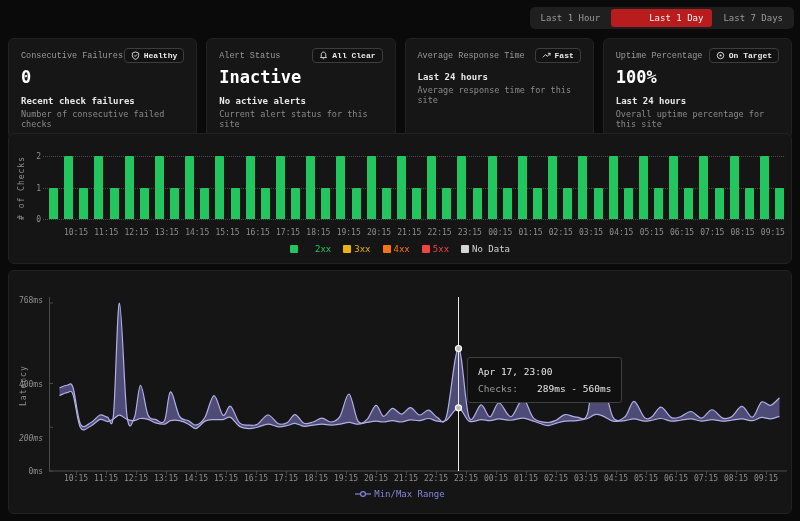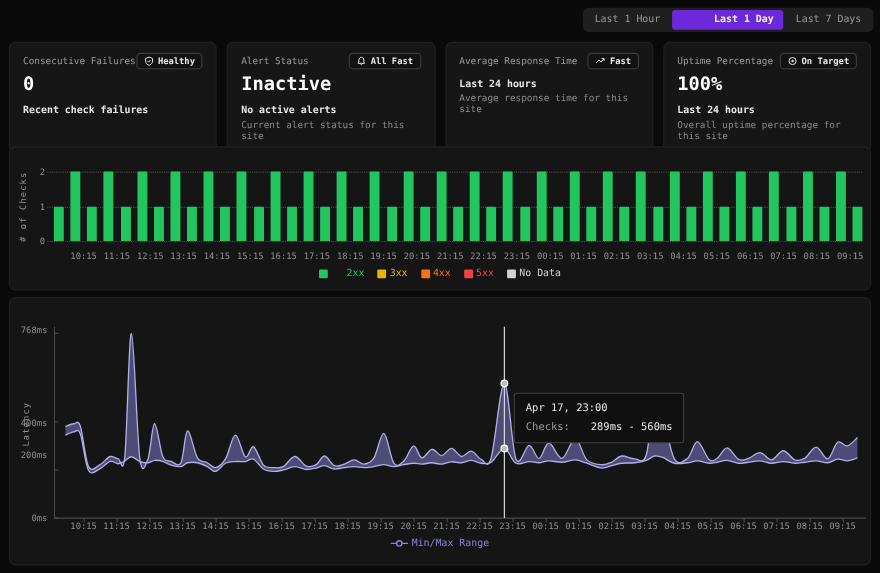--- a/index.html
+++ b/index.html
@@ -5,27 +5,27 @@
   * { margin:0; padding:0; box-sizing:border-box; }
   html,body { width:800px; height:521px; background:#0a0a0a; overflow:hidden;
     font-family:"DejaVu Sans Mono", monospace; }
   .app { position:relative; width:800px; height:521px; }
 
   
   .range-group { position:absolute; top:7px; right:6px; display:flex; gap:2px;
     background:#1f1f1f; border-radius:5px; padding:2px; }
   .range-btn { font-family:inherit; font-size:9px; color:#9a9a9a; background:transparent;
     border:none; border-radius:3px; padding:4px 9px; cursor:pointer; white-space:nowrap; }
-  .range-btn.active { background:#6d28d9; color:#f5f5f5; font-weight:bold;padding-left:38px; }
+  .range-btn.active { background:#b91c1c; color:#f5f5f5; font-weight:normal;padding-left:38px; }
 
   
   .cards { position:absolute; top:38px; left:8px; right:8px; height:84px;
     display:grid; grid-template-columns:repeat(4,1fr); gap:9px; }
   .card { background:#161616; border:1px solid #222; border-radius:6px; padding:9px 12px; }
-  .card-head { display:flex; justify-content:space-between; align-items:flex-start; }
+  .card-head { display:flex; justify-content:space-between; align-items:flex-start;font-family:Liberation Mono, monospace; }
   .card-title { font-size:8.5px; color:#9a9a9a; padding-top:3px; }
   .badge { display:inline-flex; align-items:center; gap:4px; border:1px solid #3d3d3d;
     border-radius:4px; padding:2px 6px; font-size:8px; font-weight:bold; color:#e8e8e8;
     background:#121212; white-space:nowrap; }
   .badge svg { display:block; }
   .card-value { font-size:17px; font-weight:bold; color:#ffffff; margin-top:4px; }
   .card-sub { font-size:9px; font-weight:bold; color:#e8e8e8; margin-top:9px; }
   .card-desc { font-size:8.5px; color:#8a8a8a; margin-top:3px; }
 
   
@@ -93,33 +93,34 @@
               <svg width="9" height="9" viewBox="0 0 10 10">
                 <path d="M5 1 L8.5 2.3 V5 C8.5 7.2 7 8.6 5 9.2 C3 8.6 1.5 7.2 1.5 5 V2.3 Z" fill="none" stroke="#e8e8e8" stroke-width="1"></path>
                 <path d="M3.5 5 L4.6 6.1 L6.6 3.9" fill="none" stroke="#e8e8e8" stroke-width="1"></path>
               </svg>
             </span>
           <span>Healthy</span>
         </span>
       </div>
       <div class="card-value">0</div>
       <div class="card-sub">Recent check failures</div>
+      <div class="card-desc">Number of consecutive failed checks</div>
     </div>
 
     <div class="card">
       <div class="card-head">
         <span class="card-title">Alert Status</span>
         <span class="badge">
           <span>
               <svg width="9" height="9" viewBox="0 0 10 10">
                 <path d="M5 1.2 C3.4 1.2 2.5 2.4 2.5 4 V6 L1.7 7.3 H8.3 L7.5 6 V4 C7.5 2.4 6.6 1.2 5 1.2 Z" fill="none" stroke="#e8e8e8" stroke-width="1"></path>
                 <path d="M4.2 8.3 C4.4 8.8 5.6 8.8 5.8 8.3" fill="none" stroke="#e8e8e8" stroke-width="1"></path>
               </svg>
             </span>
-          <span>All Fast</span>
+          <span>All Clear</span>
         </span>
       </div>
       <div class="card-value">Inactive</div>
       <div class="card-sub">No active alerts</div>
       <div class="card-desc">Current alert status for this site</div>
     </div>
 
     <div class="card">
       <div class="card-head">
         <span class="card-title">Average Response Time</span>
@@ -267,21 +268,21 @@
           <span style="color: rgb(212, 212, 212);">No Data</span>
         </span>
       </div>
   </section>
 
   <section class="panel latency-panel">
     <div class="ylabel-rot">Latency</div>
     <div id="lat-yticks">
         <span class="ytick" style="top: 25px;">768ms</span>
         <span class="ytick" style="top: 108.5px;">400ms</span>
-        <span class="ytick" style="top: 138px;">200ms</span>
+        <span class="ytick" style="top: 163px; font-style: italic;">200ms</span>
         <span class="ytick" style="top: 196px;">0ms</span>
       </div>
     <svg id="lat-svg" width="740" height="190" viewBox="0 0 740 190">
         <line x1="0.5" y1="6" x2="0.5" y2="180" stroke="#4a4a4a" stroke-width="1"></line>
         <line x1="0" y1="180" x2="738" y2="180" stroke="#4a4a4a" stroke-width="1"></line>
         <line x1="0" y1="12" x2="4" y2="12" stroke="#4a4a4a"></line>
         <line x1="0" y1="92.5" x2="4" y2="92.5" stroke="#4a4a4a"></line>
         <line x1="0" y1="136.25" x2="4" y2="136.25" stroke="#4a4a4a"></line>
         <line x1="0" y1="180" x2="4" y2="180" stroke="#4a4a4a"></line>
         <line x1="27.5" y1="180" x2="27.5" y2="184" stroke="#4a4a4a"></line>

